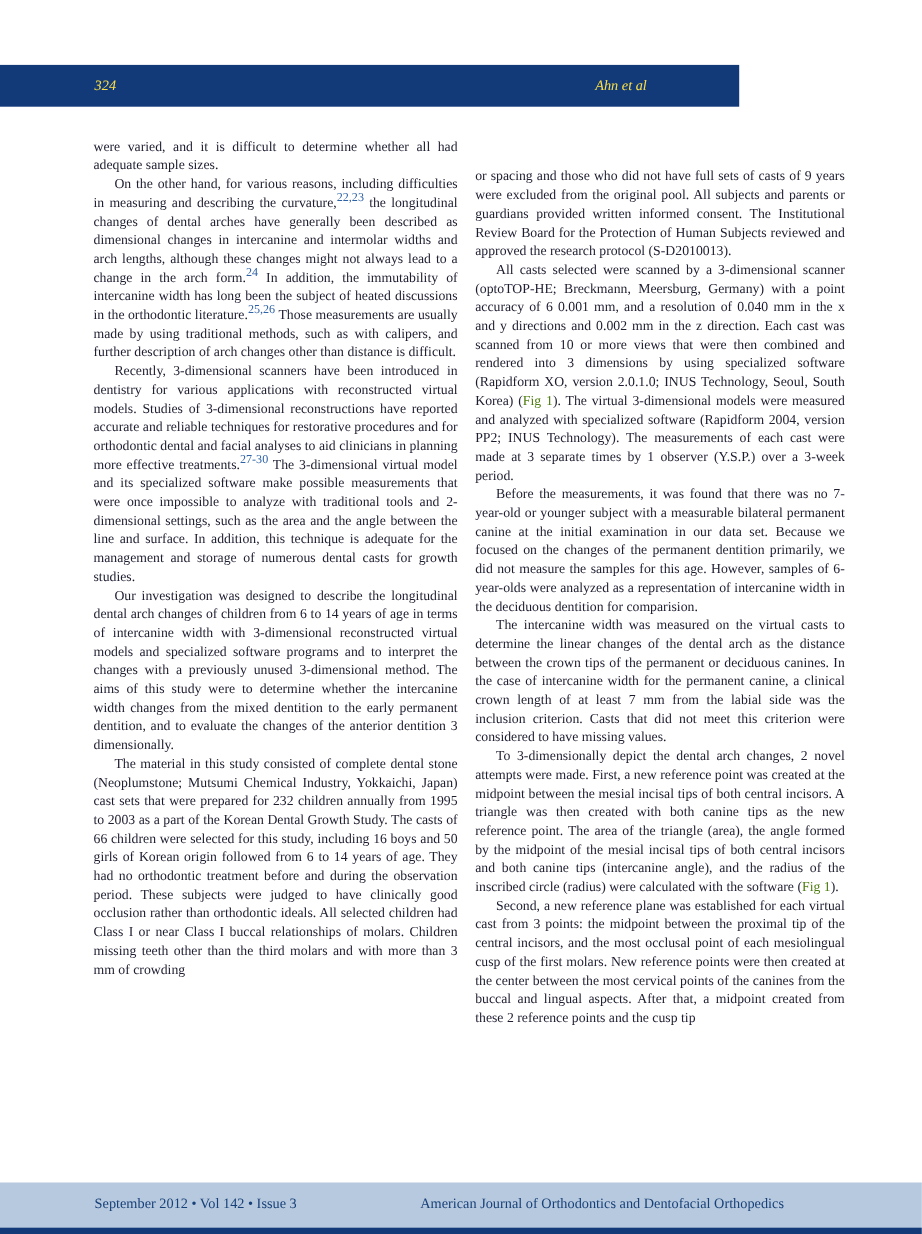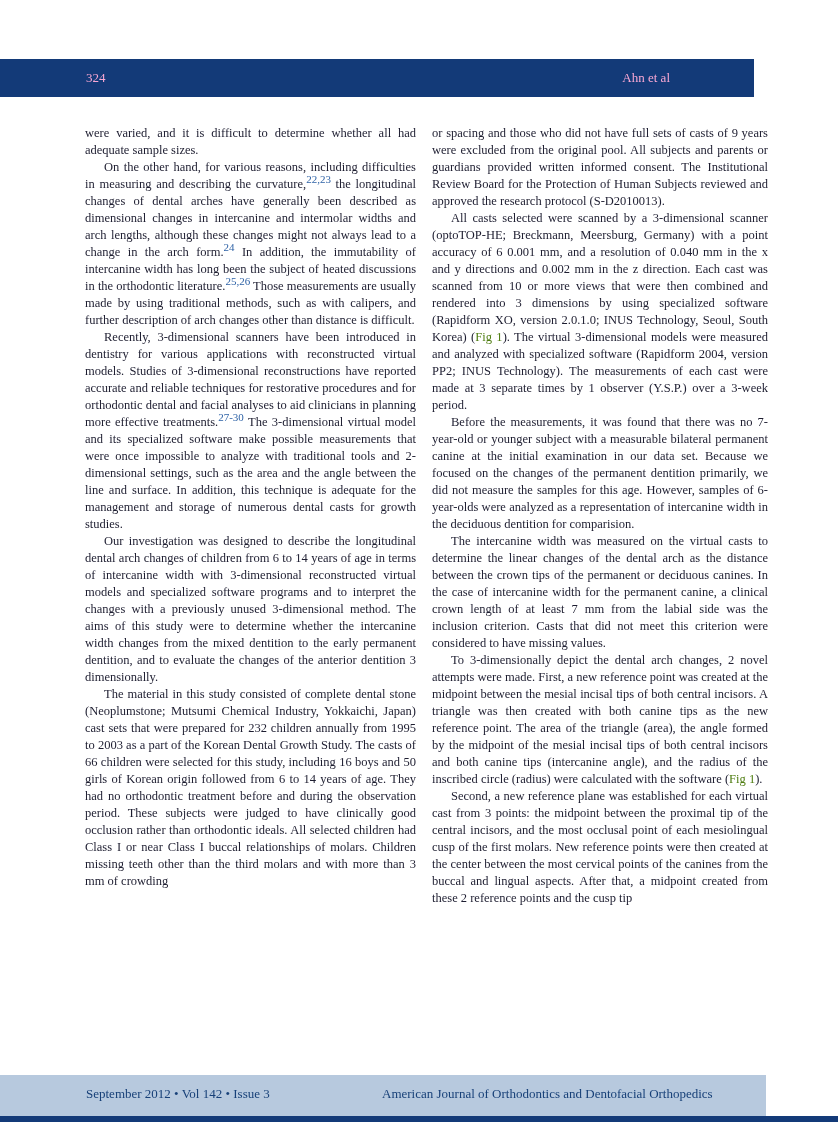--- a/index.html
+++ b/index.html
@@ -1,45 +1,45 @@
 <!DOCTYPE html>
 <html><head>
 <meta charset="utf-8">
 <style>
   html,body{margin:0;padding:0;}
   body{
     width:838px;height:1122px;background:#ffffff;position:relative;
     font-family:"Liberation Serif", serif;color:#1d1d30;
   }
   .header-bar{
-    position:absolute;left:0;top:59px;width:754px;height:38px;
-    background:#133a78;color:#f9a8d4;box-sizing:border-box;
+    position:absolute;left:0;top:59px;width:672px;height:38px;
+    background:#133a78;color:#fde047;box-sizing:border-box;
     display:flex;align-items:center;justify-content:space-between;
-    padding:0 84px 0 86px;font-size:13px;
+    padding:0 84px 0 86px;font-size:13px;font-style:italic;
   }
   .col{
     position:absolute;top:125px;text-align:justify;
     font-size:12.5px;line-height:17px;
   }
   .col-left{left:85px;width:331px;}
-  .col-right{left:432px;width:336px;}
+  .col-right{left:432px;width:336px;margin-top:27px;}
   .col p{margin:0;}
   .col p.indent{text-indent:19px;}
   sup.cite{
     color:#2e62a6;font-size:11px;line-height:0;vertical-align:super;
     cursor:pointer;
   }
   .figlink{color:#4d7c0f;cursor:pointer;}
   .section-heading{
     font-family:"Liberation Sans", sans-serif;
     color:#44689d;font-size:12px;letter-spacing:0.3px;
     margin:13px 0 11px 0;text-align:left;
   }
   .footer-band{
-    position:absolute;left:0;top:1075px;width:766px;height:41px;
+    position:absolute;left:0;top:1075px;width:838px;height:41px;
     background:#b7c9de;color:#174078;font-size:13px;
   }
   .footer-band .footer-issue{position:absolute;left:86px;top:11px;}
   .footer-band .footer-journal{position:absolute;left:382px;top:11px;}
   .footer-bar{
     position:absolute;left:0;top:1116px;width:838px;height:6px;
     background:#133a78;
   }
 </style>
 </head>

